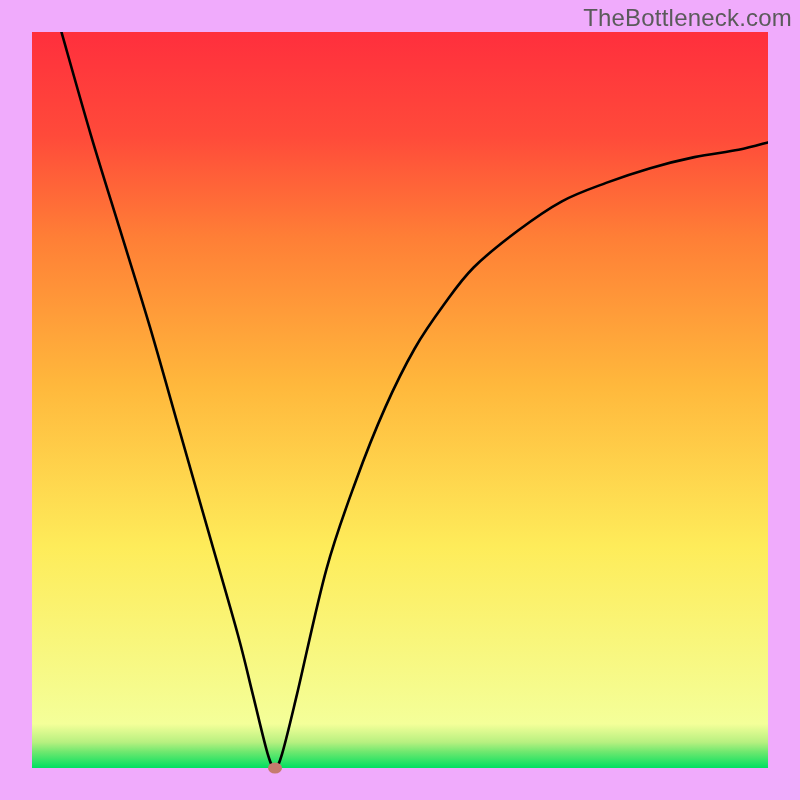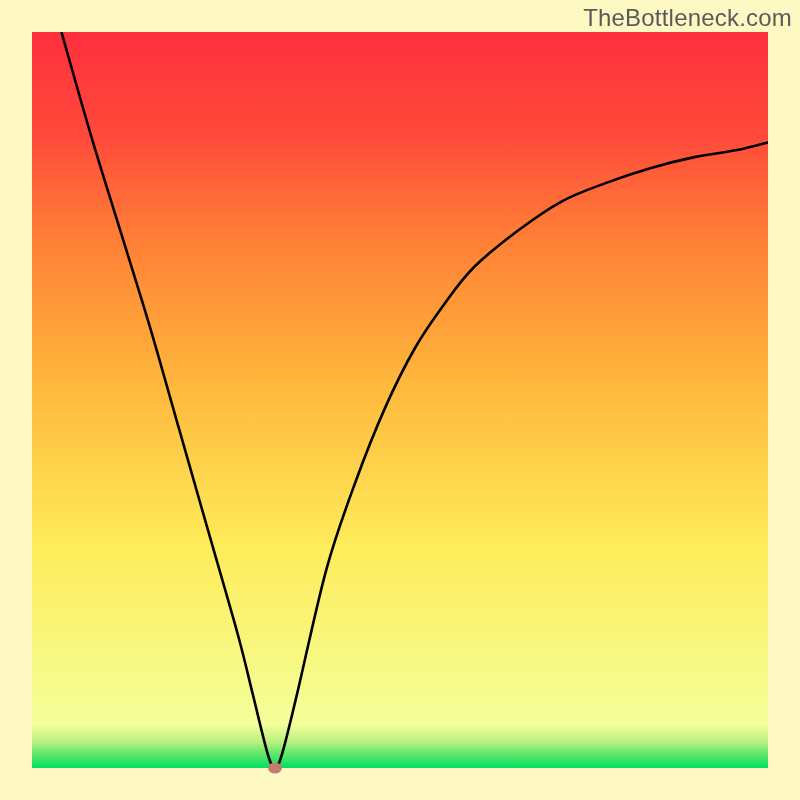--- a/index.html
+++ b/index.html
@@ -7,21 +7,21 @@
     padding: 0;
     width: 800px;
     height: 800px;
     overflow: hidden;
     background: #000;
     font-family: Arial, Helvetica, sans-serif;
   }
   .frame {
     position: absolute;
     inset: 0;
-    background: #fef9c3;
+    background: #f0abfc;
   }
   .plot {
     position: absolute;
     left: 32px;
     top: 32px;
     width: 736px;
     height: 736px;
     background: linear-gradient(to top,
       #00e060 0%,
       #6fe86f 2.2%,

